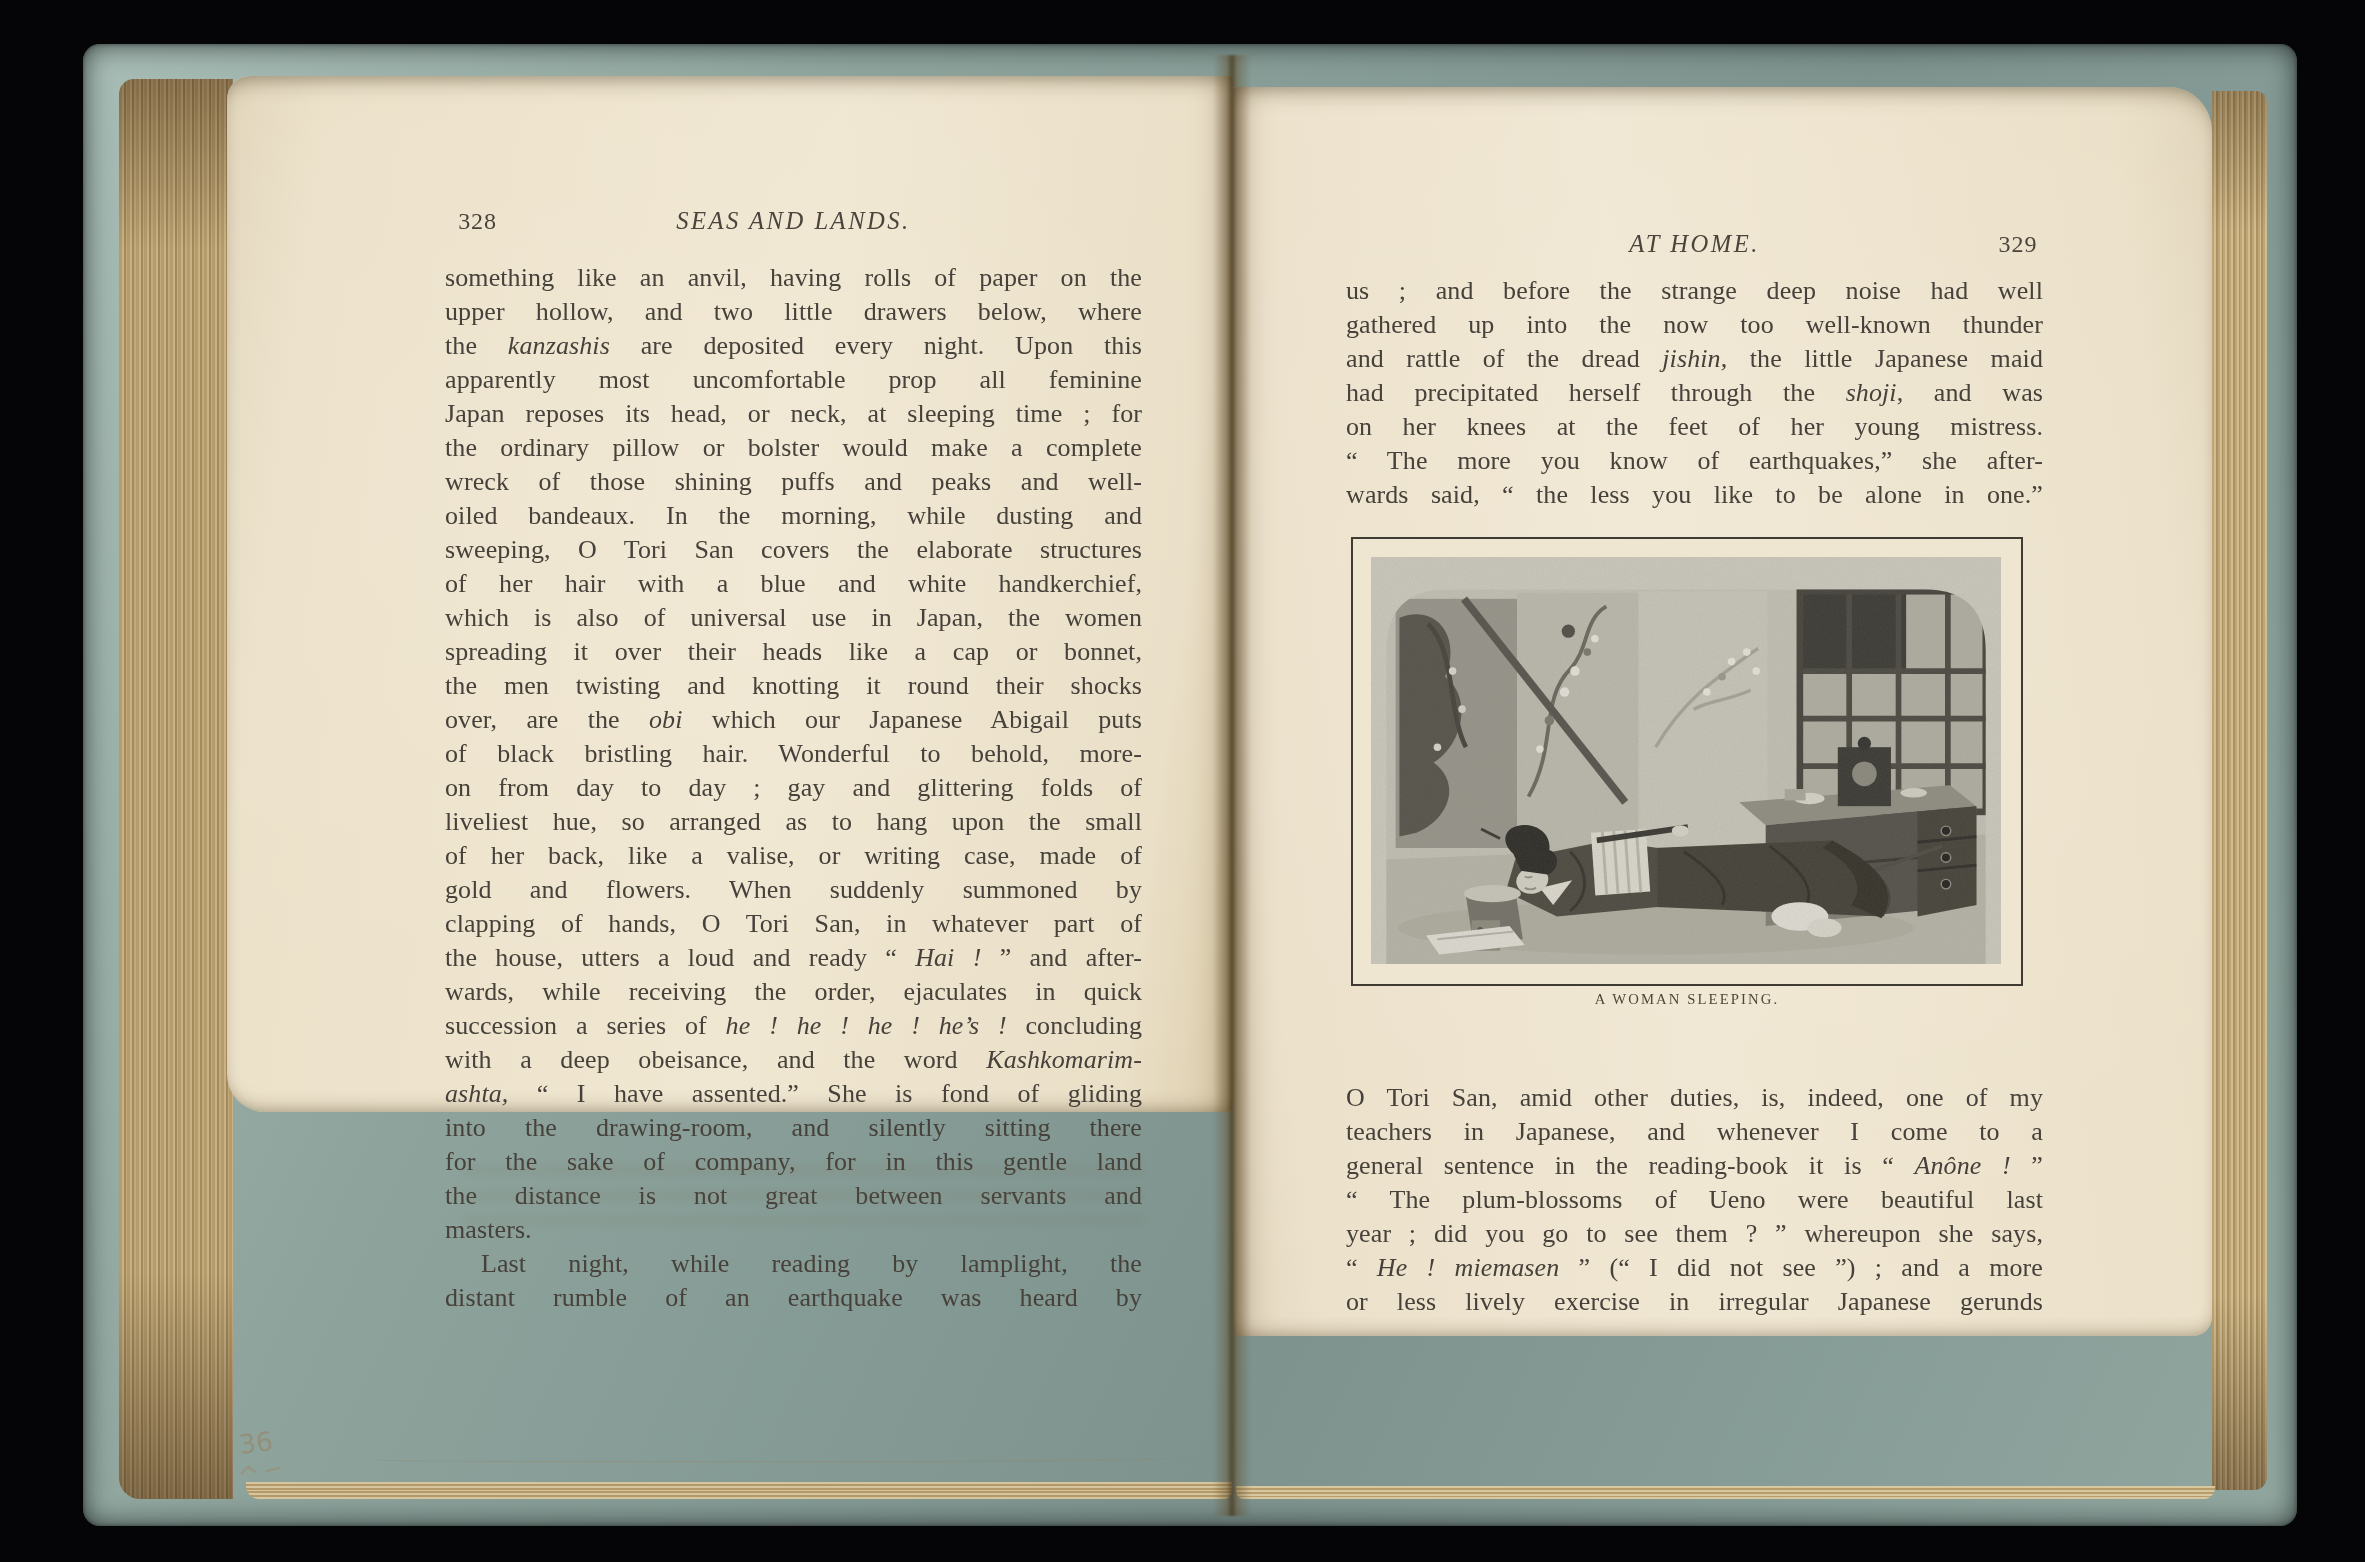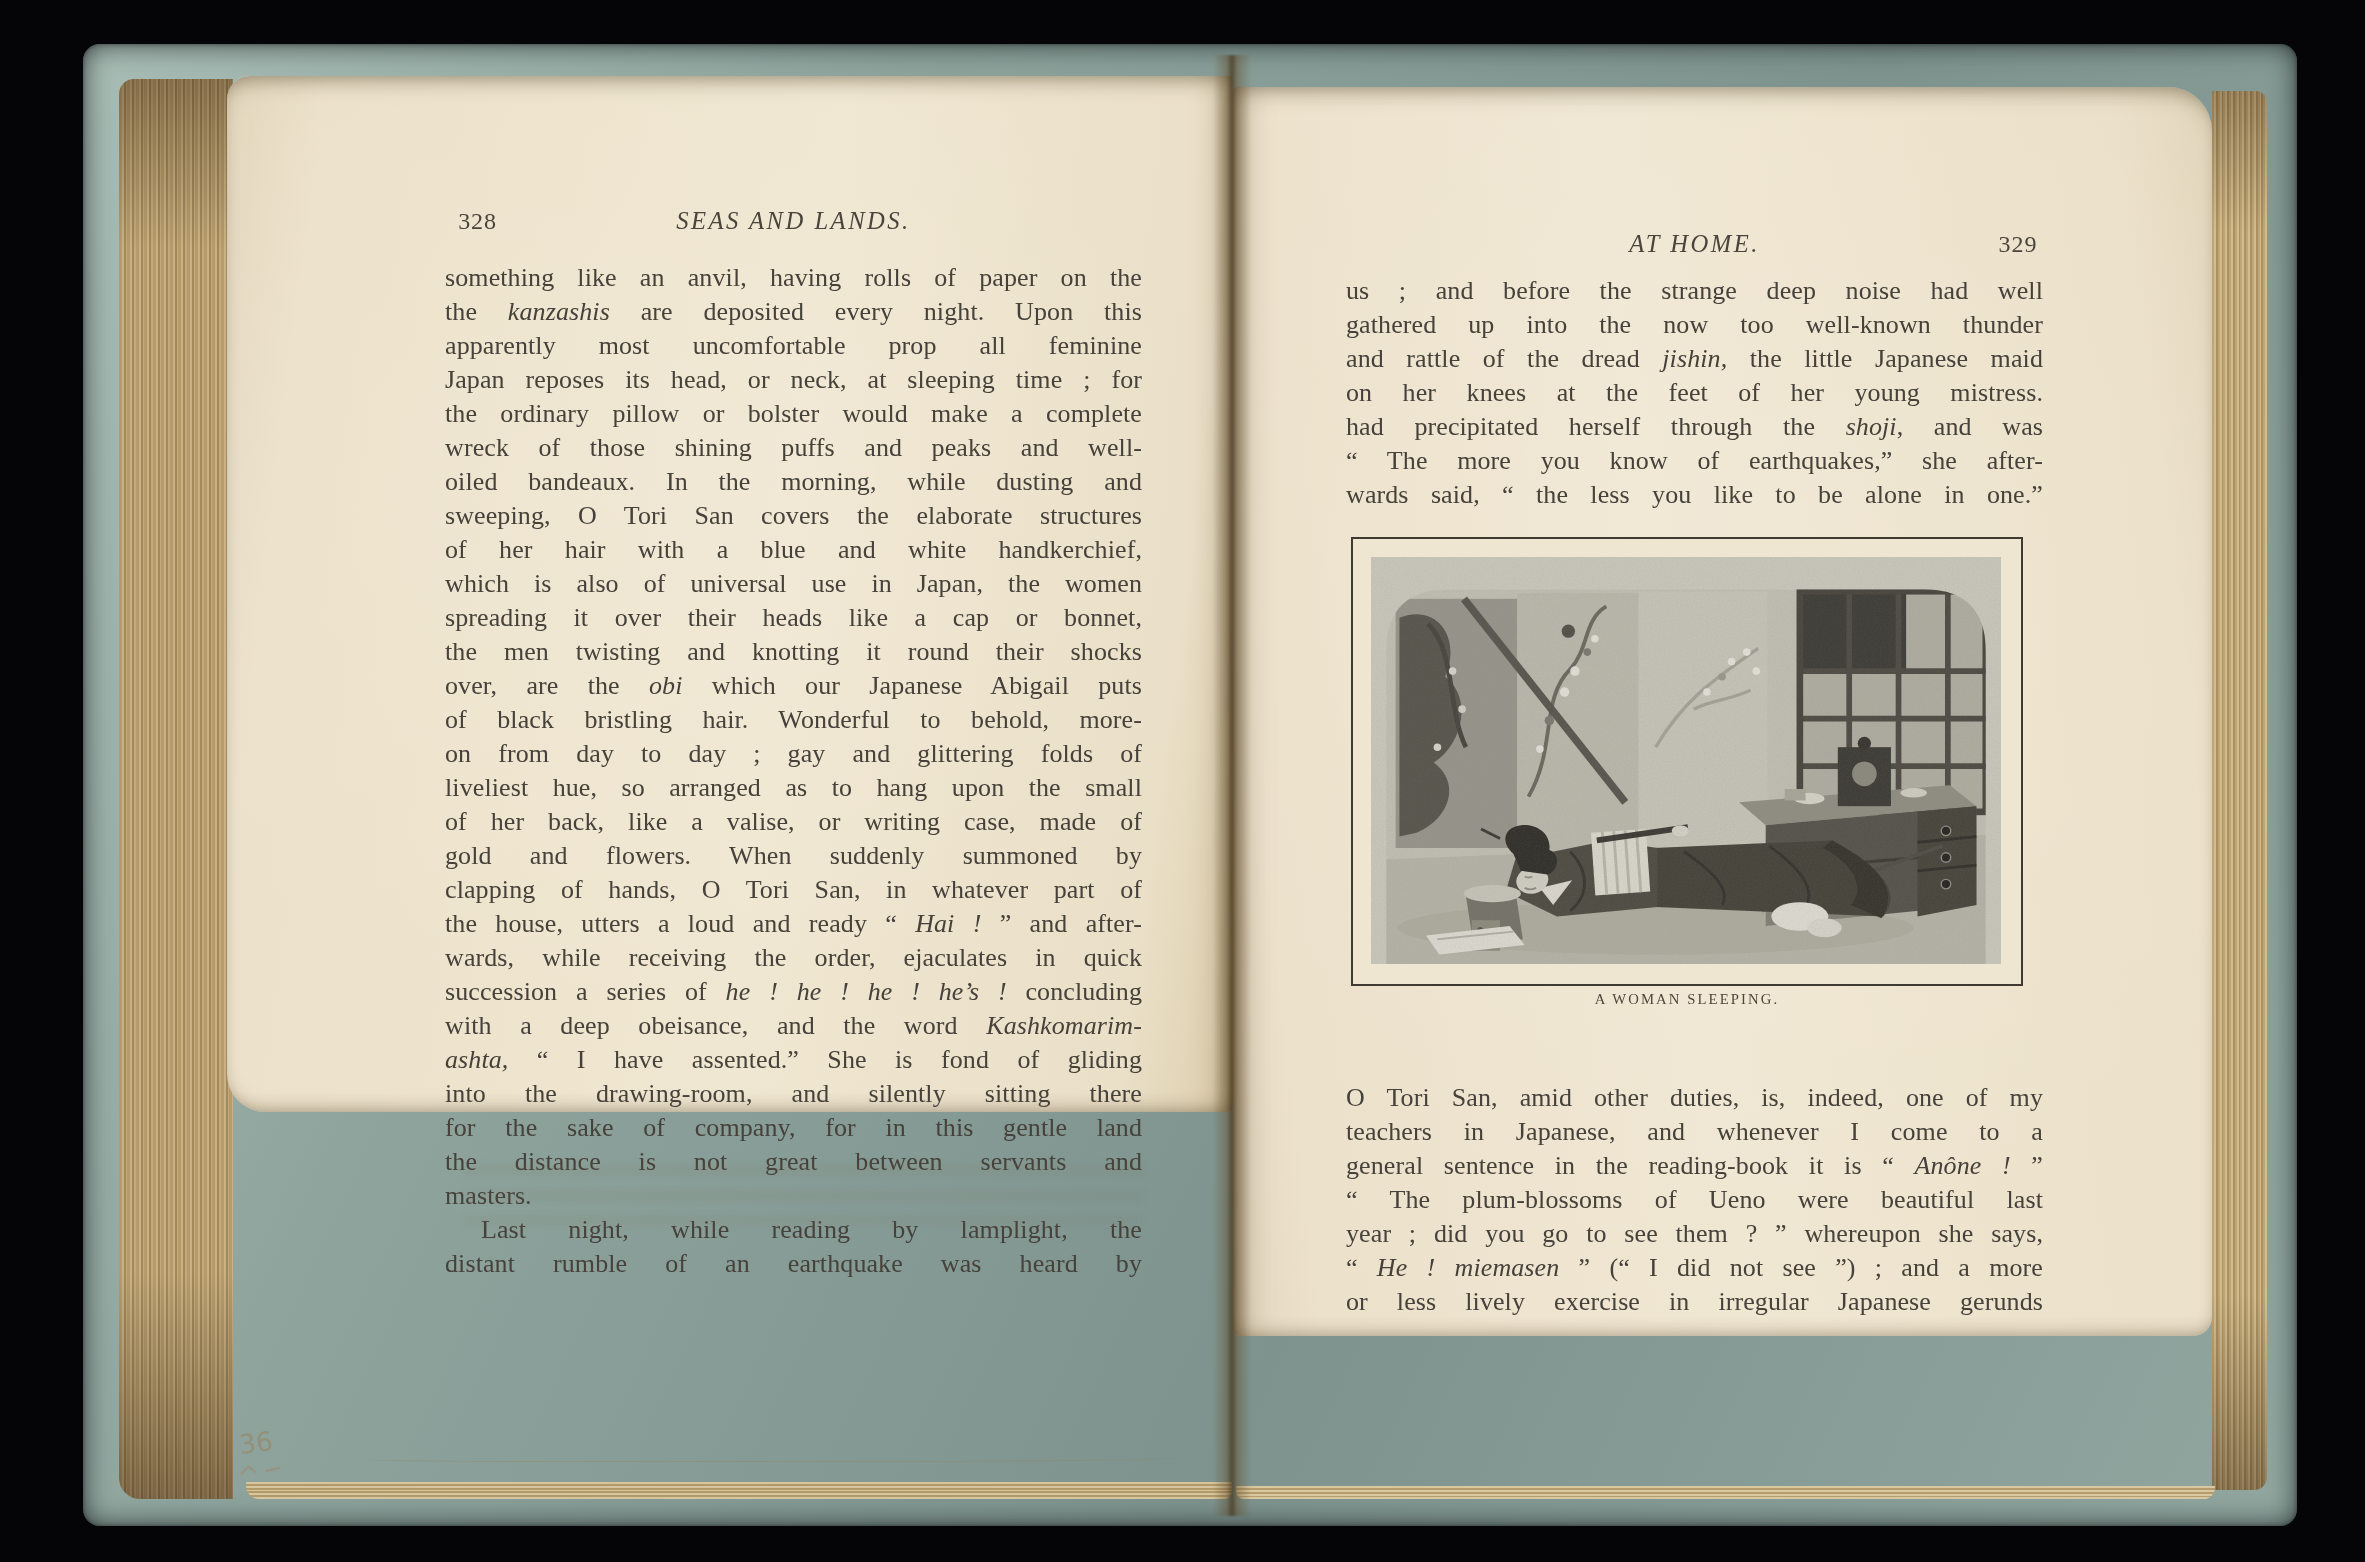--- a/index.html
+++ b/index.html
@@ -78,20 +78,21 @@
   <div class="edges-bottom-left"></div>
   <div class="edges-bottom-right"></div>
 
   <div class="page page-left">
     <div class="running-head">
       <span class="folio fleft">328</span>
       <span class="rh-title">SEAS AND LANDS.</span>
     </div>
     <div class="textcol">
         <div class="tline">something like an anvil, having rolls of paper on the</div>
+        <div class="tline">upper hollow, and two little drawers below, where</div>
         <div class="tline">the <i>kanzashis</i> are deposited every night. Upon this</div>
         <div class="tline">apparently most uncomfortable prop all feminine</div>
         <div class="tline">Japan reposes its head, or neck, at sleeping time ; for</div>
         <div class="tline">the ordinary pillow or bolster would make a complete</div>
         <div class="tline">wreck of those shining puffs and peaks and well-</div>
         <div class="tline">oiled bandeaux. In the morning, while dusting and</div>
         <div class="tline">sweeping, O Tori San covers the elaborate structures</div>
         <div class="tline">of her hair with a blue and white handkerchief,</div>
         <div class="tline">which is also of universal use in Japan, the women</div>
         <div class="tline">spreading it over their heads like a cap or bonnet,</div>
@@ -126,22 +127,22 @@
 
   <div class="page page-right">
     <div class="running-head">
       <span class="rh-title">AT HOME.</span>
       <span class="folio fright">329</span>
     </div>
     <div class="textcol p1">
         <div class="tline">us ; and before the strange deep noise had well</div>
         <div class="tline">gathered up into the now too well-known thunder</div>
         <div class="tline">and rattle of the dread <i>jishin,</i> the little Japanese maid</div>
+        <div class="tline">had precipitated herself through the <i>shoji</i>, and was</div>
         <div class="tline">on her knees at the feet of her young mistress.</div>
-        <div class="tline">had precipitated herself through the <i>shoji</i>, and was</div>
         <div class="tline">“ The more you know of earthquakes,” she after-</div>
         <div class="tline">wards said, “ the less you like to be alone in one.”</div>
       </div>
 
     <figure class="plate">
       <svg width="630" height="407" viewBox="0 0 664 428" preserveAspectRatio="none">
         <defs>
           <clipPath id="vig">
               <path d="M16 428 L16 100 Q16 34 82 34 L582 34 Q648 34 648 100 L648 428 Z"></path>
             </clipPath>

